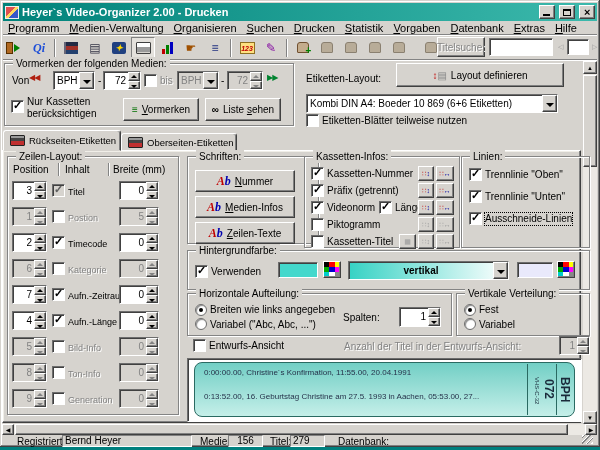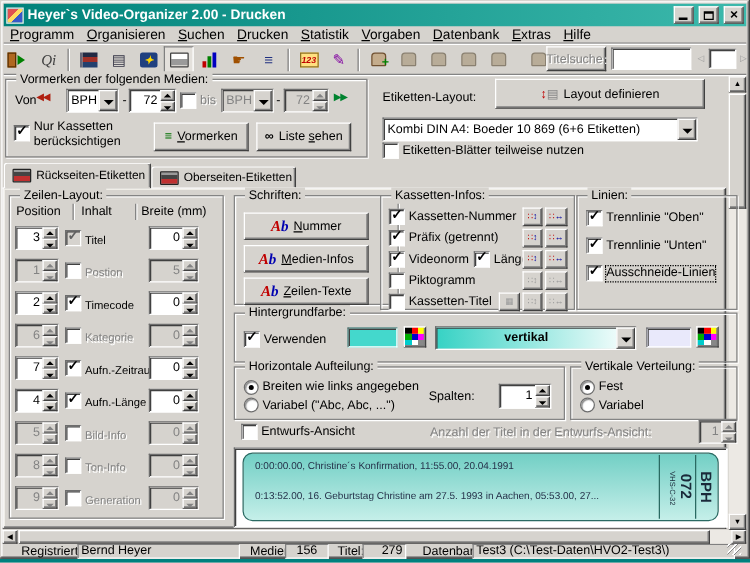--- a/index.html
+++ b/index.html
@@ -113,39 +113,40 @@
     <span class="wbtn">
         <i class="gmax"></i>
       </span>
     <span class="wbtn">
         <i class="gcls">×</i>
       </span>
   </div>
 
   <div id="menu" class="ab">
     <span class="mi"><u>P</u><span>rogramm</span></span>
+    <span class="mi"><u>M</u><span>edien-Verwaltung</span></span>
     <span class="mi"><u>O</u><span>rganisieren</span></span>
     <span class="mi"><u>S</u><span>uchen</span></span>
     <span class="mi"><u>D</u><span>rucken</span></span>
     <span class="mi"><u>S</u><span>tatistik</span></span>
     <span class="mi"><u>V</u><span>orgaben</span></span>
     <span class="mi"><u>D</u><span>atenbank</span></span>
     <span class="mi"><u>E</u><span>xtras</span></span>
     <span class="mi"><u>H</u><span>ilfe</span></span>
   </div>
 
   <div class="hr ab" style="top:34px"></div>
 
   <div id="tbar" class="ab">
     <span class="tbtn">
         <i class="door"></i>
         <i class="arrg"></i>
       </span>
     <span class="tbtn">
-        <span class="ic" style="color:#404040;font-weight:normal;font-style:italic;font-family:'Liberation Serif',serif">Qi</span>
+        <span class="ic" style="color:#1d4ed8;font-weight:bold;font-style:italic;font-family:'Liberation Serif',serif">Qi</span>
       </span>
     <span class="tsep"></span>
     <span class="tbtn">
         <i class="books"></i>
       </span>
     <span class="tbtn">
         <span class="ic" style="color:#334">▤</span>
       </span>
     <span class="tbtn">
         <i class="flash">✦</i>
@@ -599,19 +600,18 @@
     <span class="sthumb" style="left:13px;top:0;width:553px;height:11px"></span>
     <span class="sbtn" style="right:0;top:0;width:12px;height:11px">▶</span>
   </div>
 
   <div class="ab" style="left:3px;top:435px;width:594px;height:11px">
     <span class="lb" style="left:14px;top:1px">Registriert für</span>
     <span class="sfield" style="left:59px;top:0;width:130px">Bernd Heyer</span>
     <span class="lb" style="left:197px;top:1px">Medien:</span>
     <span class="sfield" style="left:225px;top:0;width:35px;text-align:center">156</span>
     <span class="lb" style="left:267px;top:1px">Titel:</span>
-    <span class="sfield" style="left:287px;top:0;width:35px;text-align:right">279</span>
+    <span class="sfield" style="left:287px;top:0;width:35px;text-align:left">279</span>
     <span class="lb" style="left:335px;top:1px">Datenbank:</span>
-    <span class="sfield" style="left:375px;top:0;width:210px">Test3 (C:\Test-Daten\HVO2-Test3\)</span>
     <span id="grip"></span>
   </div>
 
 </div>
 
 </body></html>

